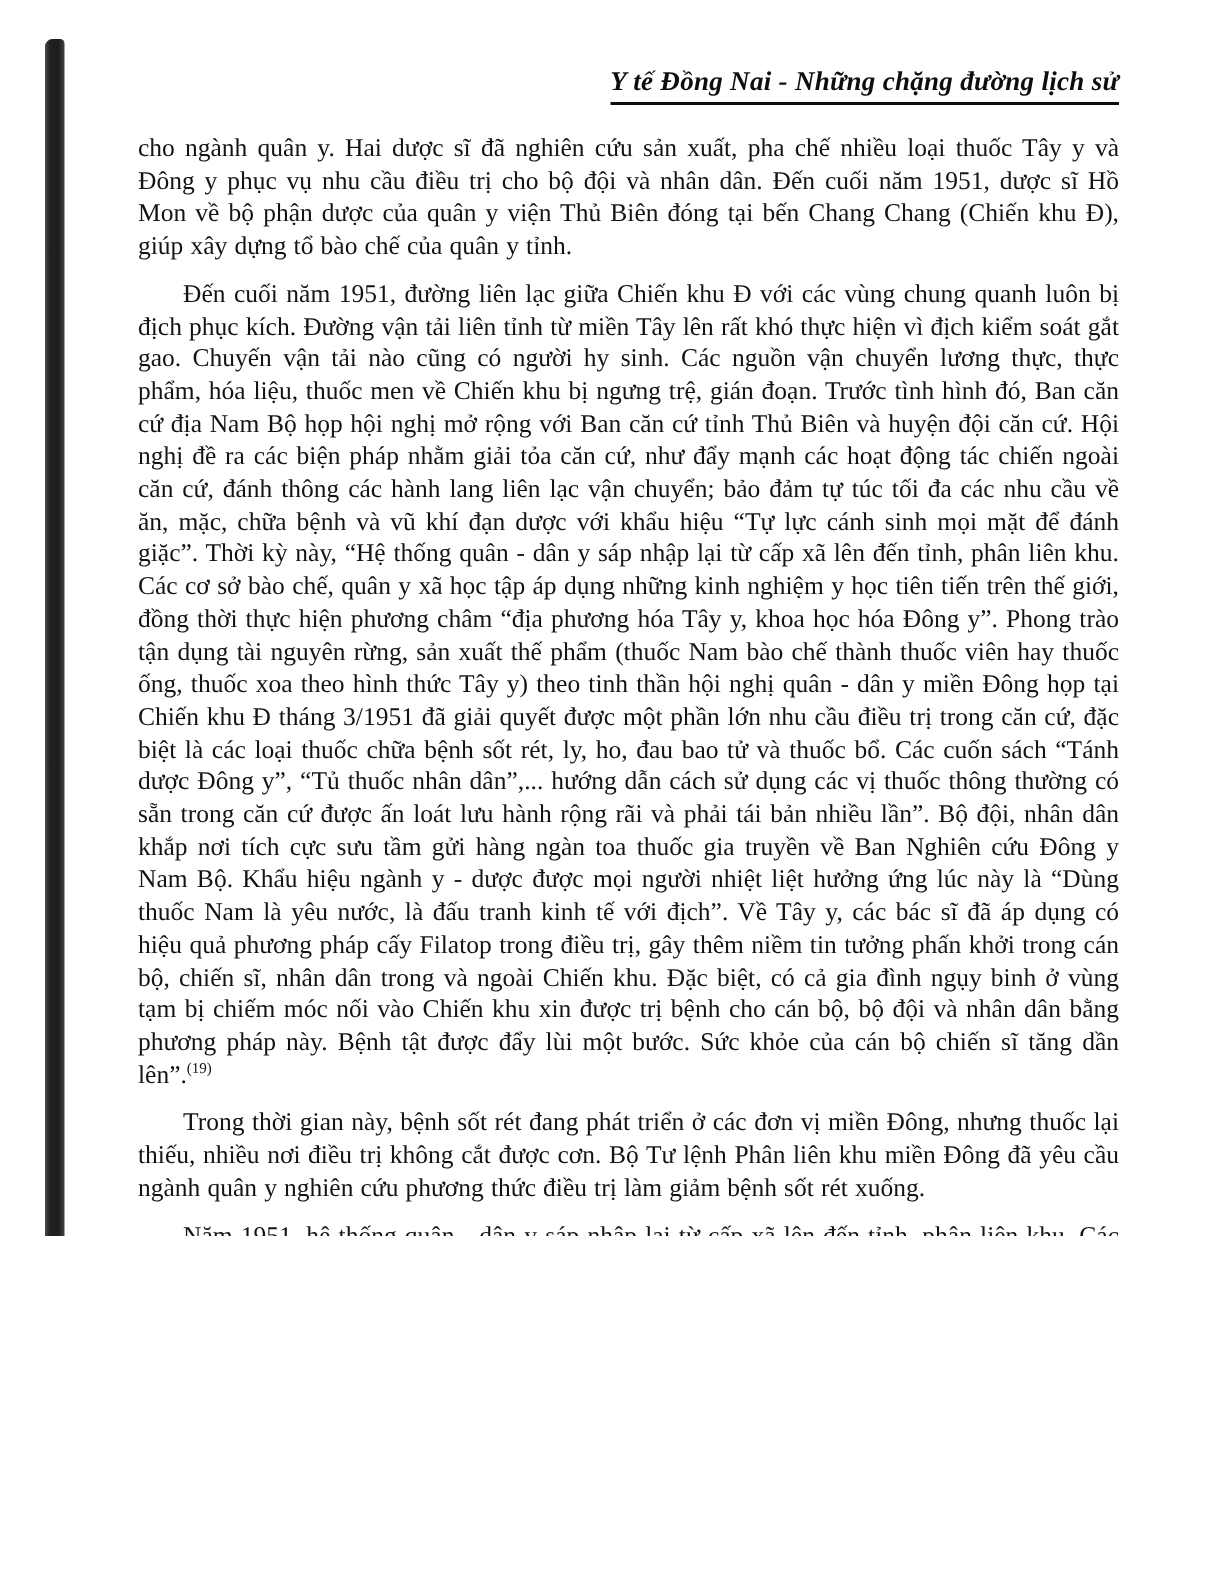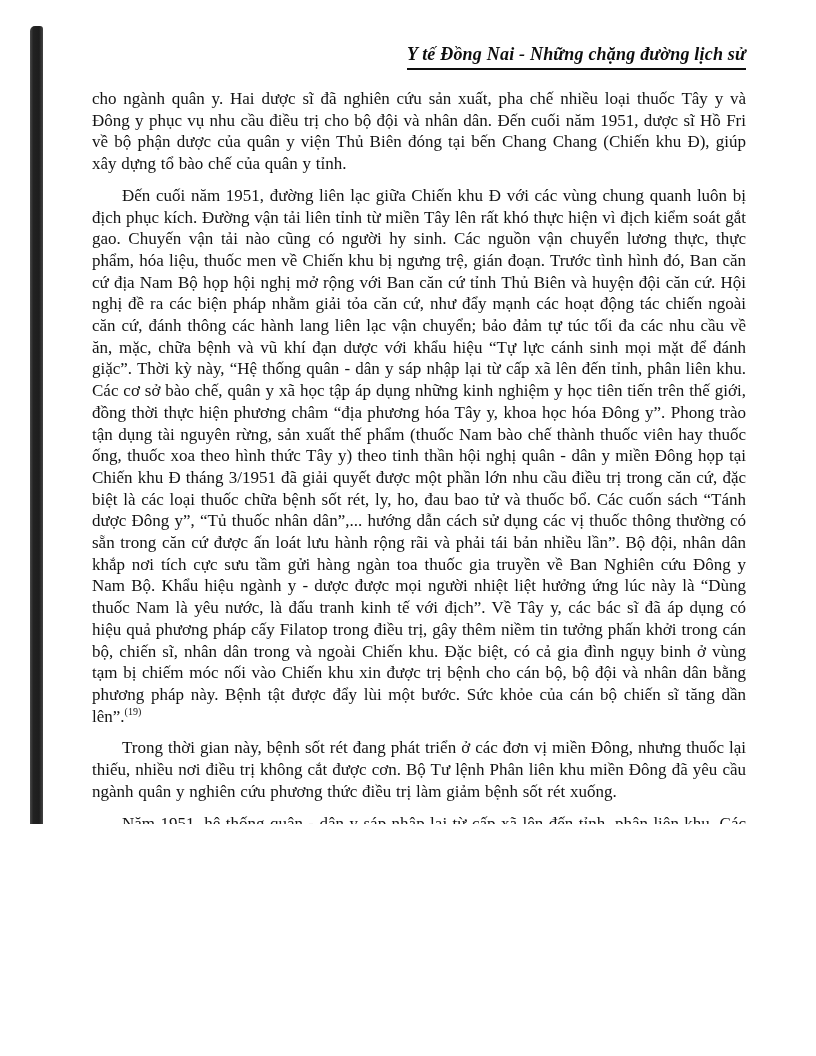--- a/index.html
+++ b/index.html
@@ -79,21 +79,21 @@
 <div class="sheet">
 
   <div class="gutter"></div>
 
   <div class="content">
 
     <div class="header">
       <span class="header-title">Y tế Đồng Nai - Những chặng đường lịch sử</span>
     </div>
 
-    <p class="para">cho ngành quân y. Hai dược sĩ đã nghiên cứu sản xuất, pha chế nhiều loại thuốc Tây y và Đông y phục vụ nhu cầu điều trị cho bộ đội và nhân dân. Đến cuối năm 1951, dược sĩ Hồ Fri về bộ phận dược của quân y viện Thủ Biên đóng tại bến Chang Chang (Chiến khu Đ), giúp xây dựng tổ bào chế của quân y tỉnh.</p>
+    <p class="para">cho ngành quân y. Hai dược sĩ đã nghiên cứu sản xuất, pha chế nhiều loại thuốc Tây y và Đông y phục vụ nhu cầu điều trị cho bộ đội và nhân dân. Đến cuối năm 1951, dược sĩ Hồ Mon về bộ phận dược của quân y viện Thủ Biên đóng tại bến Chang Chang (Chiến khu Đ), giúp xây dựng tổ bào chế của quân y tỉnh.</p>
 
     <p class="para indent"><span>Đến cuối năm 1951, đường liên lạc giữa Chiến khu Đ với các vùng chung quanh luôn bị địch phục kích. Đường vận tải liên tỉnh từ miền Tây lên rất khó thực hiện vì địch kiểm soát gắt gao. Chuyến vận tải nào cũng có người hy sinh. Các nguồn vận chuyển lương thực, thực phẩm, hóa liệu, thuốc men về Chiến khu bị ngưng trệ, gián đoạn. Trước tình hình đó, Ban căn cứ địa Nam Bộ họp hội nghị mở rộng với Ban căn cứ tỉnh Thủ Biên và huyện đội căn cứ. Hội nghị đề ra các biện pháp nhằm giải tỏa căn cứ, như đẩy mạnh các hoạt động tác chiến ngoài căn cứ, đánh thông các hành lang liên lạc vận chuyển; bảo đảm tự túc tối đa các nhu cầu về ăn, mặc, chữa bệnh và vũ khí đạn dược với khẩu hiệu “Tự lực cánh sinh mọi mặt để đánh giặc”. Thời kỳ này, “Hệ thống quân - dân y sáp nhập lại từ cấp xã lên đến tỉnh, phân liên khu. Các cơ sở bào chế, quân y xã học tập áp dụng những kinh nghiệm y học tiên tiến trên thế giới, đồng thời thực hiện phương châm “địa phương hóa Tây y, khoa học hóa Đông y”. Phong trào tận dụng tài nguyên rừng, sản xuất thế phẩm (thuốc Nam bào chế thành thuốc viên hay thuốc ống, thuốc xoa theo hình thức Tây y) theo tinh thần hội nghị quân - dân y miền Đông họp tại Chiến khu Đ tháng 3/1951 đã giải quyết được một phần lớn nhu cầu điều trị trong căn cứ, đặc biệt là các loại thuốc chữa bệnh sốt rét, ly, ho, đau bao tử và thuốc bổ. Các cuốn sách “Tánh dược Đông y”, “Tủ thuốc nhân dân”,... hướng dẫn cách sử dụng các vị thuốc thông thường có sẵn trong căn cứ được ấn loát lưu hành rộng rãi và phải tái bản nhiều lần”. Bộ đội, nhân dân khắp nơi tích cực sưu tầm gửi hàng ngàn toa thuốc gia truyền về Ban Nghiên cứu Đông y Nam Bộ. Khẩu hiệu ngành y - dược được mọi người nhiệt liệt hưởng ứng lúc này là “Dùng thuốc Nam là yêu nước, là đấu tranh kinh tế với địch”. Về Tây y, các bác sĩ đã áp dụng có hiệu quả phương pháp cấy Filatop trong điều trị, gây thêm niềm tin tưởng phấn khởi trong cán bộ, chiến sĩ, nhân dân trong và ngoài Chiến khu. Đặc biệt, có cả gia đình ngụy binh ở vùng tạm bị chiếm móc nối vào Chiến khu xin được trị bệnh cho cán bộ, bộ đội và nhân dân bằng phương pháp này. Bệnh tật được đẩy lùi một bước. Sức khỏe của cán bộ chiến sĩ tăng dần lên”.</span><sup class="fn">(19)</sup></p>
 
     <p class="para indent">Trong thời gian này, bệnh sốt rét đang phát triển ở các đơn vị miền Đông, nhưng thuốc lại thiếu, nhiều nơi điều trị không cắt được cơn. Bộ Tư lệnh Phân liên khu miền Đông đã yêu cầu ngành quân y nghiên cứu phương  thức điều trị làm giảm bệnh sốt rét xuống.</p>
 
     <p class="para indent">Năm 1951, hệ thống quân - dân y sáp nhập lại từ cấp xã lên đến tỉnh, phân liên khu. Các cơ sở bào chế, quân y xã bên cạnh học tập, áp dụng những kinh nghiệm y học tiên tiên trên thế giới, đã phát động phong trào tận dụng tài nguyên rừng, sản xuất thế phẩm (thuốc Nam bào chế thành thuốc viên hay thuốc uống, thuốc xoa theo hình thức Tây y) theo tinh thần Hội nghị Quân dân y miền Đông họp tại Chiến khu Đ tháng 3-1951. Cách làm đó đã giải quyết được phần lớn nhu cầu điều trị trong căn cứ, đặc biệt</p>
 
   </div>
 
   <div class="pagenum">29</div>

